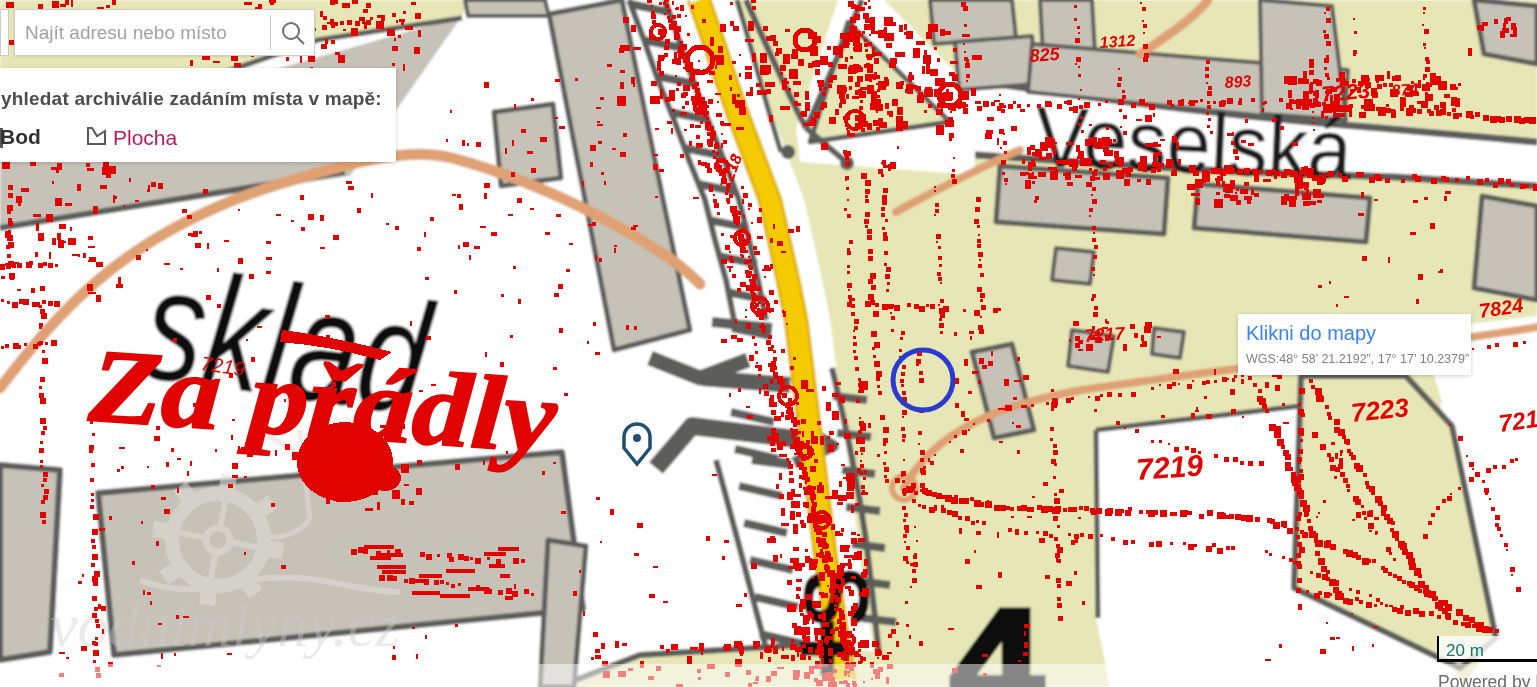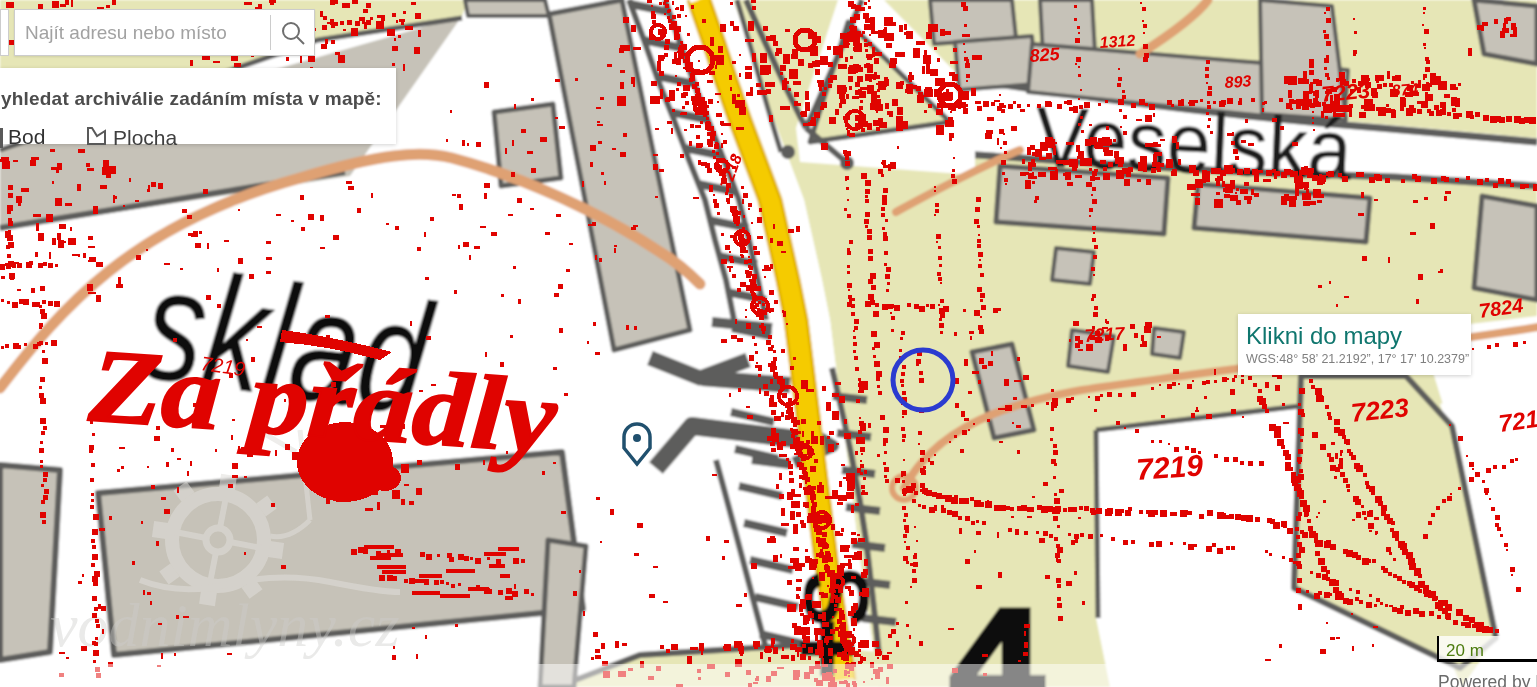--- a/index.html
+++ b/index.html
@@ -3353,31 +3353,31 @@
 <div class="ui" style="left:0;top:9px;width:9px;height:47px;background:#fff;border:1px solid #ccc;box-sizing:border-box;"></div>
 <div class="ui" style="left:14px;top:9px;width:301px;height:47px;background:#fff;border:1px solid #ccc;box-sizing:border-box;box-shadow:0 1px 2px rgba(0,0,0,0.1);padding-left:20px;">
   <div style="position:absolute;left:10px;top:12px;font-size:19px;color:#a2a2a2;">Najít adresu nebo místo</div>
   <div style="position:absolute;left:255px;top:5px;width:1px;height:35px;background:#ccc;"></div>
   <svg style="position:absolute;left:264px;top:9px;" width="28" height="28" viewBox="0 0 28 28">
       <circle cx="12" cy="12" r="8" fill="none" stroke="#6e6e6e" stroke-width="2"></circle>
       <line x1="18" y1="18" x2="25" y2="25" stroke="#6e6e6e" stroke-width="2"></line>
     </svg>
 </div>
 
-<div class="ui" style="left:0;top:68px;width:396px;height:76px;background:#fff;box-shadow:0 1px 4px rgba(0,0,0,0.18);">
+<div class="ui" style="left:0;top:68px;width:396px;height:94px;background:#fff;box-shadow:0 1px 4px rgba(0,0,0,0.18);">
   <div style="position:absolute;left:1px;top:20px;font-size:19px;font-weight:bold;color:#4c4c4c;letter-spacing:0.2px;white-space:nowrap;">yhledat archiválie zadáním místa v mapě:</div>
   <div style="position:absolute;left:0;top:60px;width:3px;height:20px;background:#595959;"></div>
-  <div style="position:absolute;left:8px;top:57px;font-size:21px;font-weight:normal;color:#323232;">Bod</div>
+  <div style="position:absolute;left:0;top:57px;font-size:21px;font-weight:bold;color:#323232;">Bod</div>
   <svg style="position:absolute;left:86px;top:57px;" width="22" height="22" viewBox="0 0 22 22">
       <path d="M2,3 L2,19 L19,19 L19,6 L11,11 L6,3 Z" fill="none" stroke="#595959" stroke-width="2"></path>
     </svg>
-  <div style="position:absolute;left:113px;top:58px;font-size:21px;color:#404040;">Plocha</div>
+  <div style="position:absolute;left:113px;top:58px;font-size:21px;color:#be185d;">Plocha</div>
 </div>
 
 <div class="ui" style="left:1238px;top:314px;width:233px;height:61px;background:#fff;box-shadow:0 1px 4px rgba(0,0,0,0.2);">
-  <div style="position:absolute;left:8px;top:8px;font-size:24px;color:#0f766e;">Klikni do mapy</div>
+  <div style="position:absolute;left:8px;top:8px;font-size:20px;color:#3b82f6;">Klikni do mapy</div>
   <div style="position:absolute;left:8px;top:38px;font-size:12.5px;color:#7f7f7f;white-space:nowrap;">WGS:48° 58’ 21.2192”, 17° 17’ 10.2379”</div>
 </div>
 
 <div class="ui" style="left:1437px;top:636px;width:100px;height:26px;background:rgba(255,255,255,0.8);border-left:2px solid #000;border-bottom:3px solid #000;box-sizing:border-box;">
-  <div style="position:absolute;left:7px;top:5px;font-size:17px;color:#4d7c0f;">20 m</div>
+  <div style="position:absolute;left:7px;top:5px;font-size:17px;color:#0f766e;">20 m</div>
 </div>
 
 <div class="ui" style="left:1438px;top:672px;font-size:17.5px;color:#6b6b6b;white-space:nowrap;">Powered by Es</div>
 </body></html>

